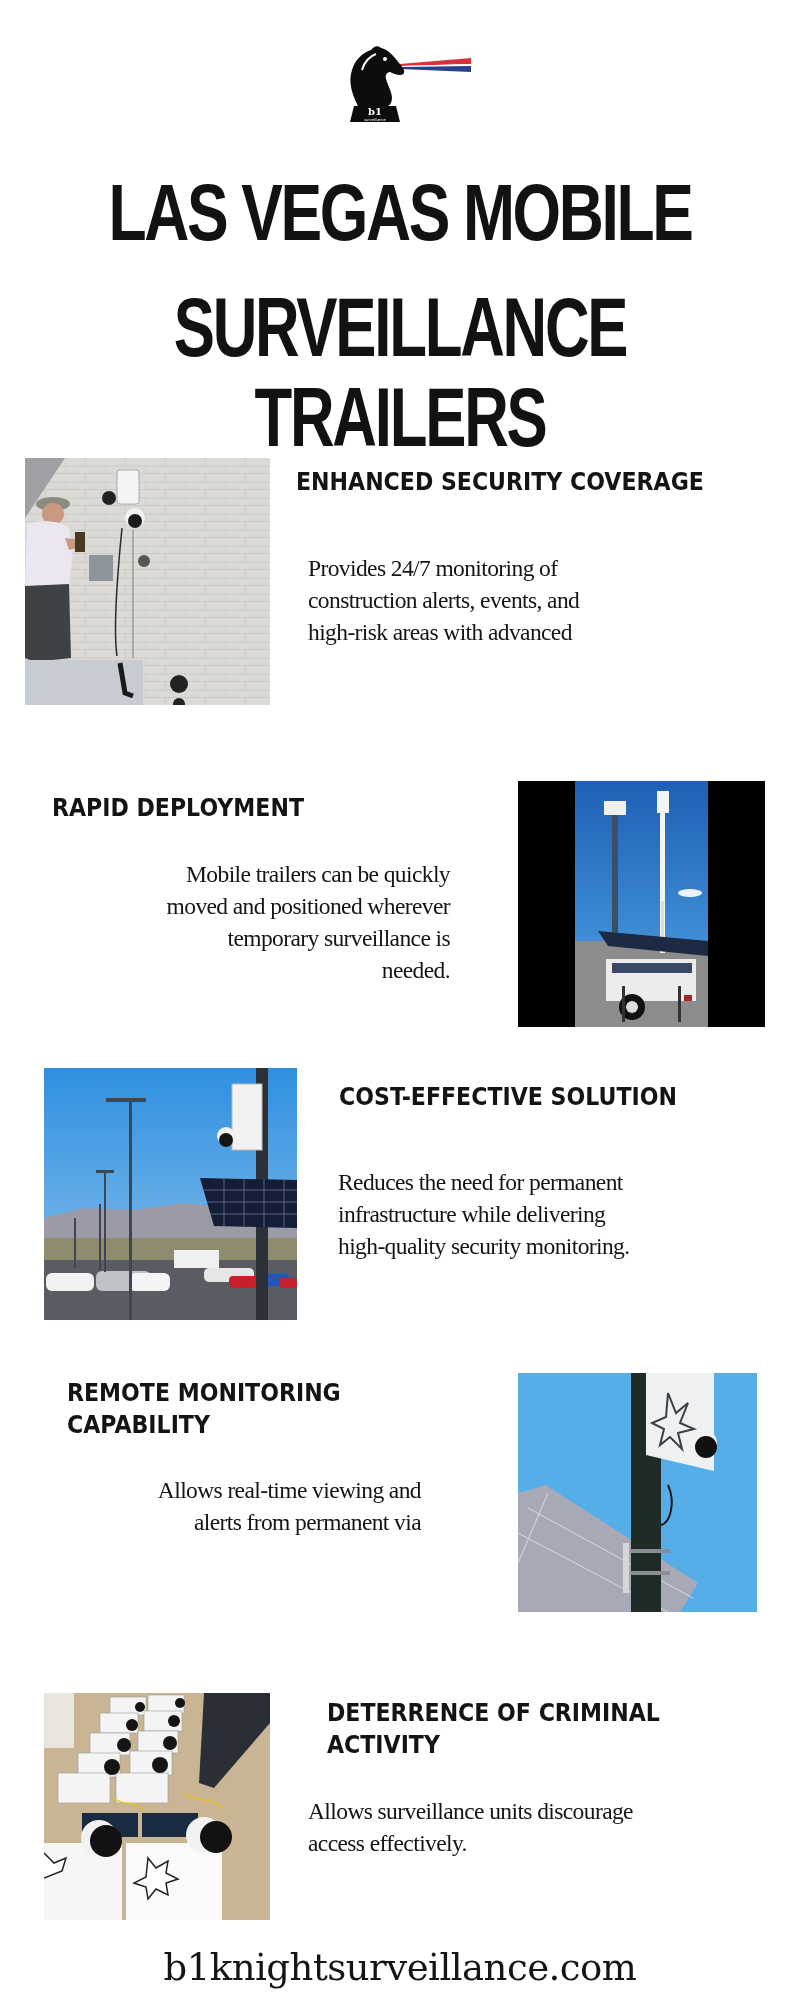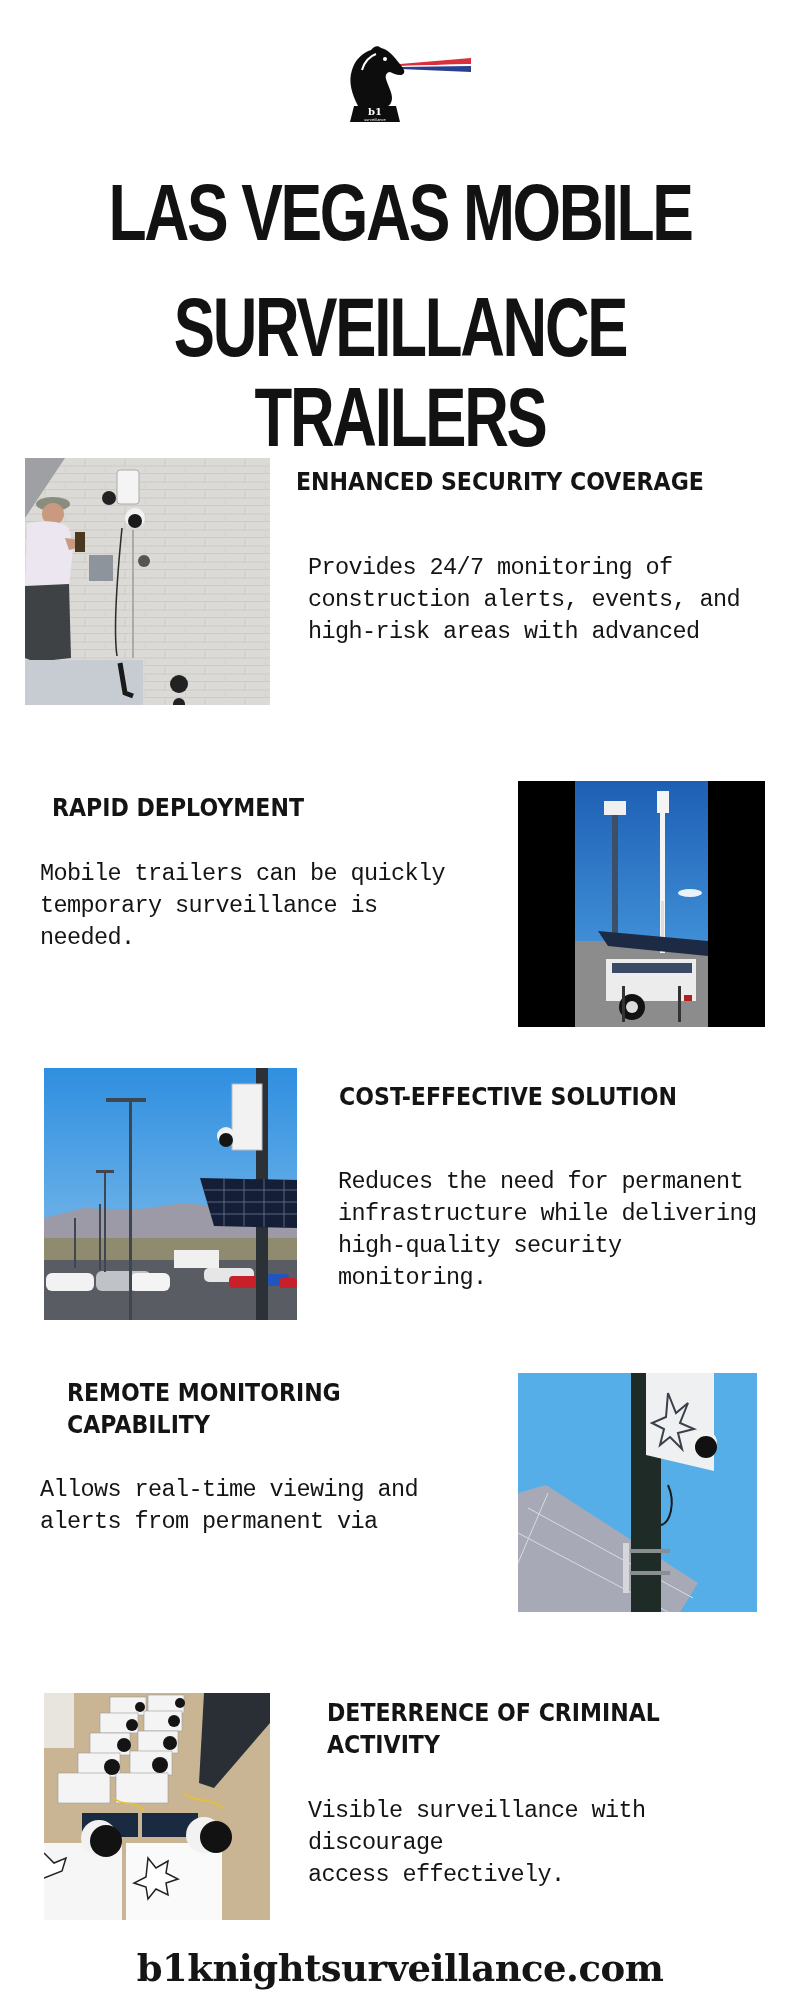--- a/index.html
+++ b/index.html
@@ -22,32 +22,32 @@
     #title2 { top: 282px; font-size: 84px; line-height: 90px; transform: scaleX(0.735); }
 
     
     .heading {
       position: absolute; font-family: "DejaVu Sans", sans-serif; font-weight: 700;
       font-size: 24px; line-height: 32px; color: #141414; letter-spacing: 0px;
       transform-origin: left center; transform: scaleX(0.92);
       white-space: nowrap;
     }
     .body-text {
-      position: absolute; font-family: Liberation Mono, monospace;
+      position: absolute; font-family: Liberation Serif, serif;
       font-size: 23.5px; line-height: 32px; color: #141414; letter-spacing: -0.6px;
     }
-    .right { }
+    .right { text-align: right; }
 
     
     .photo { position: absolute; overflow: hidden; }
     .photo svg { display: block; width: 100%; height: 100%; }
 
     #footer-url {
       position: absolute; left: 0; width: 800px; top: 1946px; text-align: center;
-      font-family: "DejaVu Serif", serif; font-weight: 700; font-size: 37px;
+      font-family: "DejaVu Serif", serif; font-weight: 400; font-size: 37px;
       line-height: 44px; color: #151515; letter-spacing: -0.5px;
     }
   </style>
 </head>
 <body>
 
 <div id="logo" class="abs">
   <svg viewBox="0 0 135 82" width="135" height="82">
 
     <polygon points="62,22 133,16 133,22 62,24" fill="#d9303b"></polygon>
@@ -102,20 +102,21 @@
 <div class="heading" style="left:296px; top:466px;">ENHANCED SECURITY COVERAGE</div>
 <div class="body-text" style="left:308px; top:552px; width:440px;">
   <div> Provides 24/7 monitoring of</div>
   <div>construction alerts, events, and</div>
   <div>high-risk areas with advanced</div>
 </div>
 
 <div class="heading" style="left:52px; top:792px;">RAPID DEPLOYMENT</div>
 <div class="body-text right" style="left:40px; top:858px; width:410px;">
   <div>Mobile trailers can be quickly</div>
+  <div>moved and positioned wherever</div>
   <div>temporary surveillance is</div>
   <div>needed.</div>
 </div>
 <div class="photo" style="left:518px; top:781px; width:247px; height:246px; background:#000;">
   <svg viewBox="0 0 247 246" preserveAspectRatio="none">
     <rect width="247" height="246" fill="#000"></rect>
     <defs>
       <linearGradient id="sky2" x1="0" y1="0" x2="0" y2="1">
         <stop offset="0" stop-color="#1d5fb4"></stop>
         <stop offset="1" stop-color="#3f8ed6"></stop>
@@ -259,17 +260,17 @@
     <path d="M104,165 L112,175 L124,168 L122,180 L134,186 L122,190 L124,202 L112,196 L104,206 L102,194 L90,190 L102,184 Z" fill="#fff" stroke="#222" stroke-width="1.5"></path>
     <path d="M0,160 L10,170 L22,165 L18,178 L0,185" fill="#fff" stroke="#222" stroke-width="1.5"></path>
     <path d="M70,105 C80,115 90,105 100,118 M140,100 C150,110 170,104 180,116" stroke="#e8c22a" stroke-width="1.5" fill="none"></path>
   </svg>
 </div>
 <div class="heading" style="left:327px; top:1697px; line-height:32px;">
   <div>DETERRENCE OF CRIMINAL</div>
   <div>ACTIVITY</div>
 </div>
 <div class="body-text" style="left:308px; top:1795px; width:470px;">
-  <div>Visible surveillance with discourage</div>
+  <div>Allows surveillance units discourage</div>
   <div>access effectively.</div>
 </div>
 
 <div id="footer-url">b1knightsurveillance.com</div>
 
 </body></html>

